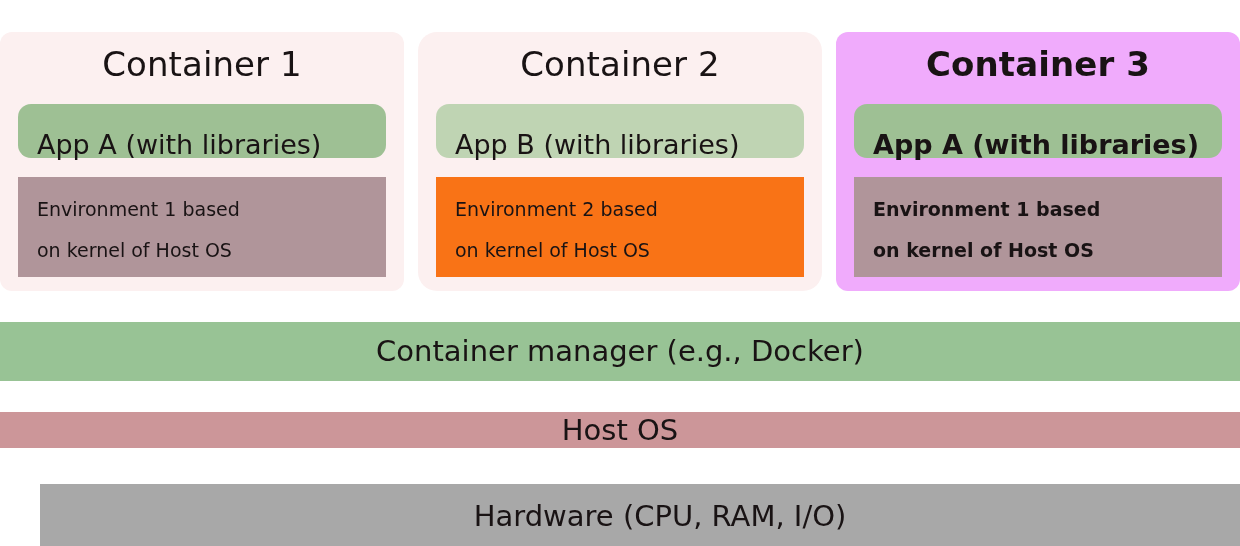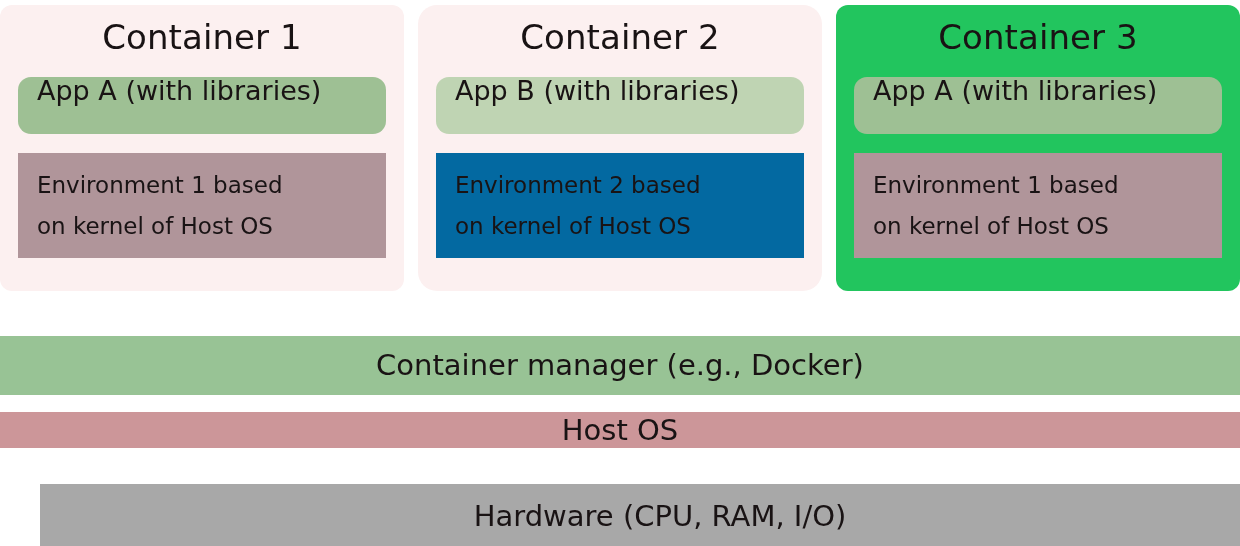--- a/index.html
+++ b/index.html
@@ -33,73 +33,74 @@
     align-items: stretch;
   }
   .container-card {
     width: 404px;
     background: #fcf0f0;
     border-radius: 12px;
     box-sizing: border-box;
     padding: 6px 18px 14px 18px;
     display: flex;
     flex-direction: column;
+    margin-top: 27px;
   }
   .container-title {
     font-size: 34px;
     line-height: 1.18;
     text-align: center;
     letter-spacing: 0.1px;
     margin-top: 6px;
     margin-bottom: 0;
     white-space: nowrap;
   }
   .app-box {
     margin-top: 20px;
     height: 57px;
     border-radius: 13px;
     display: flex;
-    align-items: flex-start;
+    align-items: flex-end;
     box-sizing: border-box;
     padding-left: 19px;
   }
   .app-label {
     font-size: 27px;
     line-height: 1;
     white-space: nowrap;
   }
   .env-box {
     margin-top: 19px;
     height: 105px;
     border-radius: 0;
     box-sizing: border-box;
     padding: 12px 6px 0 19px;
   }
   .env-line {
-    font-size: 23px;
+    font-size: 19px;
     line-height: 41px;
     white-space: nowrap;
   }
 
   
   .stack-bar {
     position: absolute;
     left: 0;
     width: 1240px;
     display: flex;
     align-items: center;
     justify-content: center;
     box-sizing: border-box;
   }
   .bar-label {
     font-size: 29px;
     line-height: 1;
     white-space: nowrap;
   }
-  #bar-manager { top: 336px; height: 59px; }
+  #bar-manager { top: 322px; height: 59px; }
   #bar-hostos  { top: 412px; height: 36px; }
   #bar-hardware{ top: 484px; height: 64px; margin-left: 40px; }
 </style>
 </head>
 <body>
 
 <div id="diagram">
 
   <div class="containers-row">
 
@@ -112,27 +113,27 @@
         <div class="env-line">Environment 1 based</div>
         <div class="env-line">on kernel of Host OS</div>
       </div>
     </div>
 
     <div class="container-card" style="background: rgb(252, 240, 240); border-radius: 19px;">
       <div class="container-title">Container 2</div>
       <div class="app-box" id="app-box-2" style="background: rgb(191, 212, 179);">
         <span class="app-label">App B (with libraries)</span>
       </div>
-      <div class="env-box" id="env-box-2" style="background: #0369a1;">
+      <div class="env-box" id="env-box-2" style="background: #f97316;">
         <div class="env-line">Environment 2 based</div>
         <div class="env-line">on kernel of Host OS</div>
       </div>
     </div>
 
-    <div class="container-card" style="background: #22c55e;">
+    <div class="container-card" style="background: #f0abfc; font-weight: bold;">
       <div class="container-title">Container 3</div>
       <div class="app-box" id="app-box-3" style="background: rgb(158, 192, 148);">
         <span class="app-label">App A (with libraries)</span>
       </div>
       <div class="env-box" id="env-box-3" style="background: rgb(176, 149, 154);">
         <div class="env-line">Environment 1 based</div>
         <div class="env-line">on kernel of Host OS</div>
       </div>
     </div>
 

